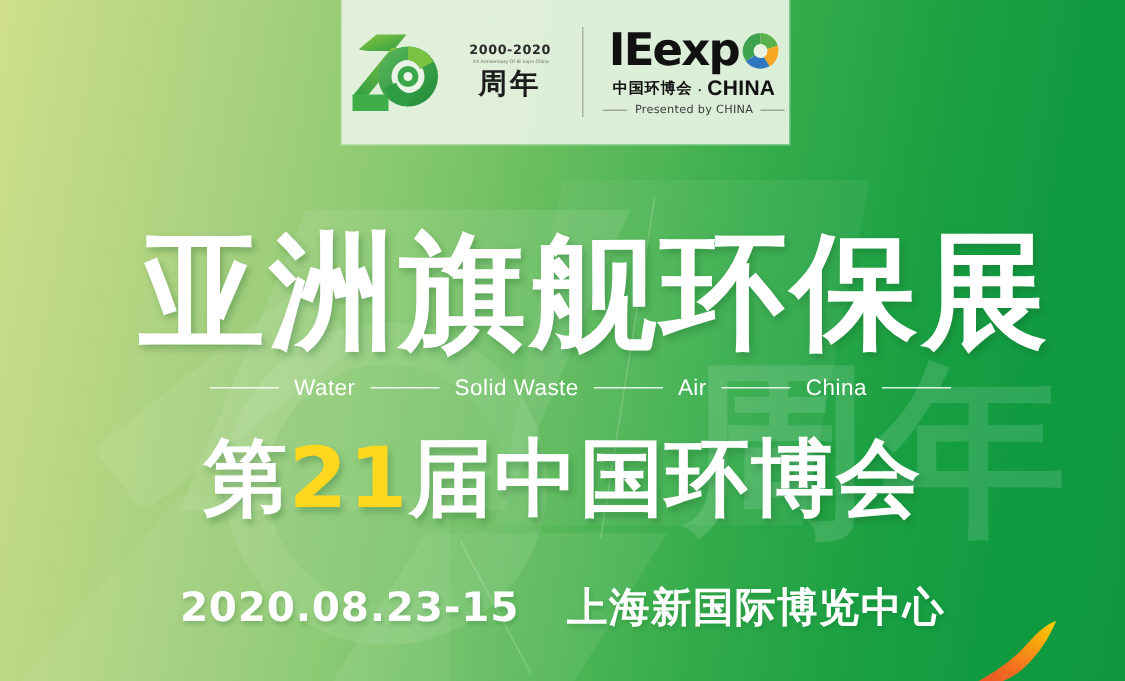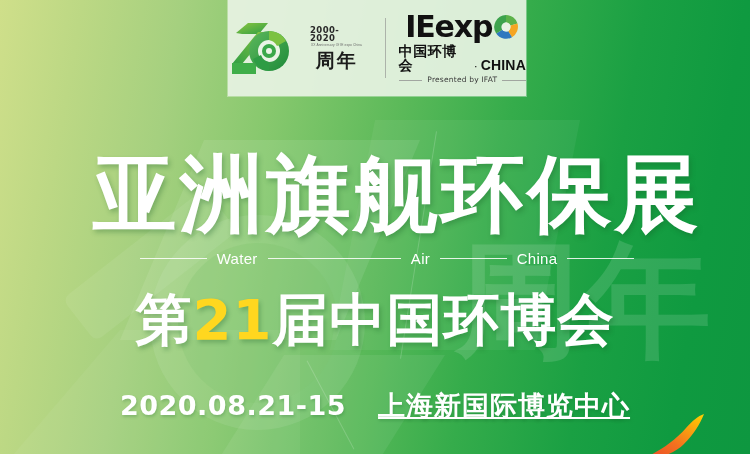--- a/index.html
+++ b/index.html
@@ -134,21 +134,21 @@
   }
   .ie-row{display:flex;align-items:center;gap:3px;}
   .ie-word{
     font-size:30px;font-weight:800;color:#111;letter-spacing:-1.2px;
     font-family:"DejaVu Sans","Liberation Sans",sans-serif;
     text-align:right;
   }
   .ie-ring{width:26px;height:26px;flex:none;margin-left:-2px;}
   .ie-cn-row{display:flex;align-items:flex-end;gap:2px;margin-top:2px;}
   .ie-cn{
-    font-size:14px;font-weight:700;color:#111;letter-spacing:.6px;
+    font-size:10px;font-weight:700;color:#111;letter-spacing:.6px;
     font-family:"DejaVu Sans","Liberation Sans",sans-serif;
   }
   .ie-dot{font-size:12px;color:#111;padding:0 1px;}
   .ie-china{font-size:14px;font-weight:700;color:#111;letter-spacing:.2px;}
   .ie-presented{
     display:flex;align-items:center;gap:5px;margin-top:4px;width:100%;
     justify-content:center;
   }
   .ie-presented .ln{height:1px;background:#8d8d8d;flex:1;min-width:16px;opacity:.75;}
   .ie-presented .tx{
@@ -201,21 +201,21 @@
     position:absolute;left:0;right:0;top:392px;
     text-align:center;
     color:#ffffff;
     font-size:27px;line-height:1;
     font-weight:700;
     letter-spacing:.5px;
     font-family:"DejaVu Sans","Liberation Sans",sans-serif;
     white-space:nowrap;
     text-shadow:1px 2px 3px rgba(20,90,35,0.22);
   }
-  .dateline .venue{margin-left:32px;letter-spacing:1px;text-decoration:underline;}
+  .dateline .venue{margin-left:32px;letter-spacing:1px;}
 
   
   .flame{
     position:absolute;right:32px;bottom:-6px;
     width:80px;height:46px;
     pointer-events:none;
   }
 </style>
 </head>
 <body>
@@ -291,45 +291,46 @@
           </svg>
         </span>
       </div>
       <div class="ie-cn-row">
         <span class="ie-cn">中国环博会</span>
         <span class="ie-dot">·</span>
         <span class="ie-china">CHINA</span>
       </div>
       <div class="ie-presented">
         <span class="ln"></span>
-        <span class="tx">Presented by IFAT</span>
+        <span class="tx">Presented by CHINA</span>
         <span class="ln"></span>
       </div>
     </div>
   </div>
 
   <div class="headline">亚洲旗舰环保展</div>
 
   <div class="keywords">
     <span class="kw-line"></span>
     <span class="kw">Water</span>
     <span class="kw-line"></span>
+    <span class="kw">Solid Waste</span>
     <span class="kw-line"></span>
     <span class="kw">Air</span>
     <span class="kw-line"></span>
     <span class="kw">China</span>
     <span class="kw-line"></span>
   </div>
 
   <div class="subhead">
     <span>第</span><span class="num">21</span><span>届中国环博会</span>
   </div>
 
   <div class="dateline">
-    <span>2020.08.21-15</span><span class="venue">上海新国际博览中心</span>
+    <span>2020.08.23-15</span><span class="venue">上海新国际博览中心</span>
   </div>
 
   <span class="flame">
     <svg width="80" height="46" viewBox="0 0 80 46" aria-hidden="true">
       <defs>
         <linearGradient id="fl" x1="0" y1="1" x2="1" y2="0">
           <stop offset="0" stop-color="#e8442a"></stop>
           <stop offset="0.45" stop-color="#f4711f"></stop>
           <stop offset="1" stop-color="#ffd200"></stop>
         </linearGradient>

